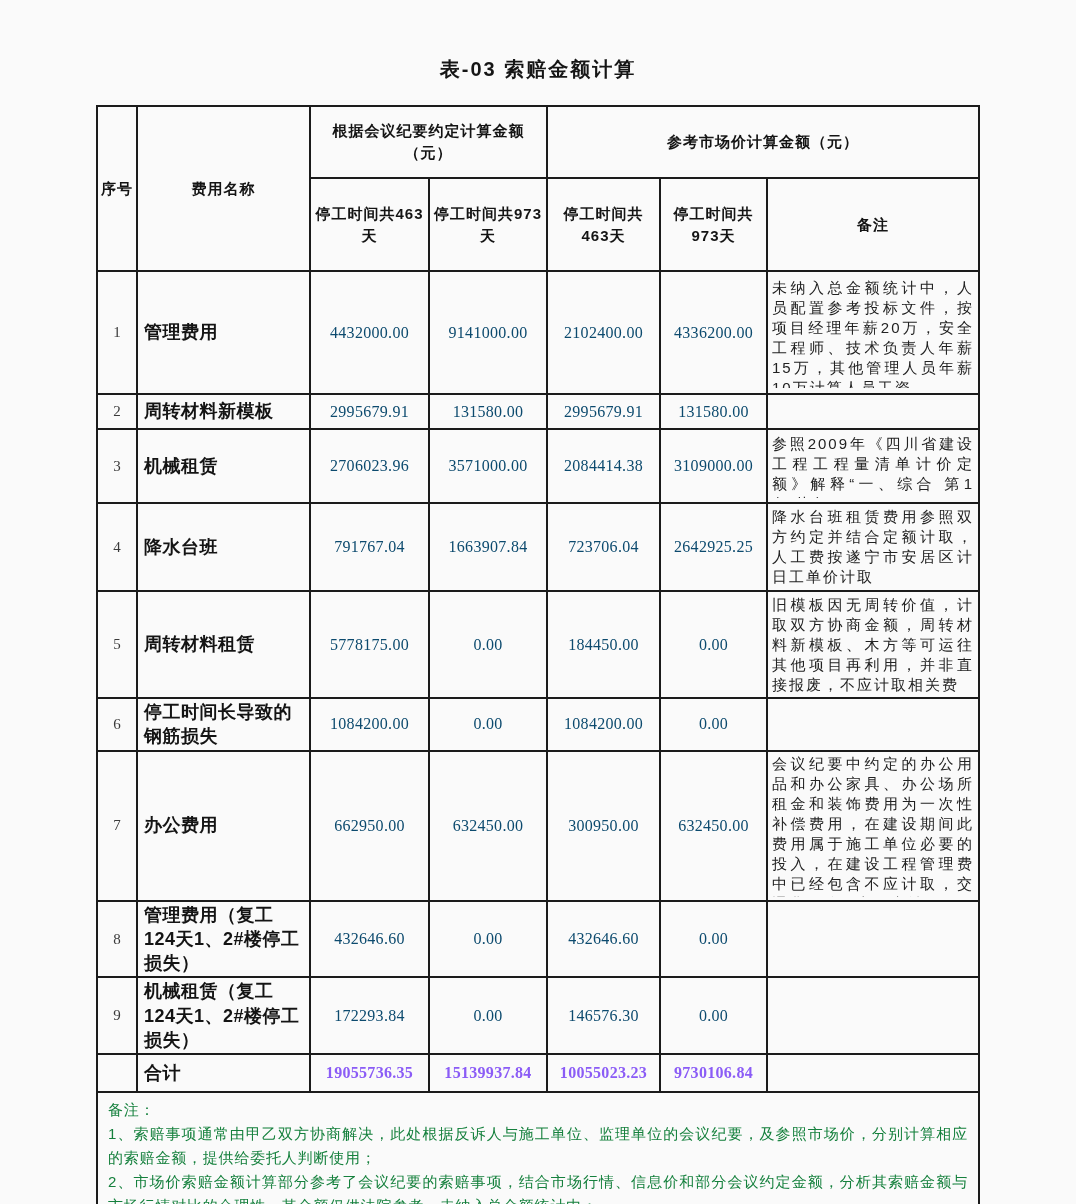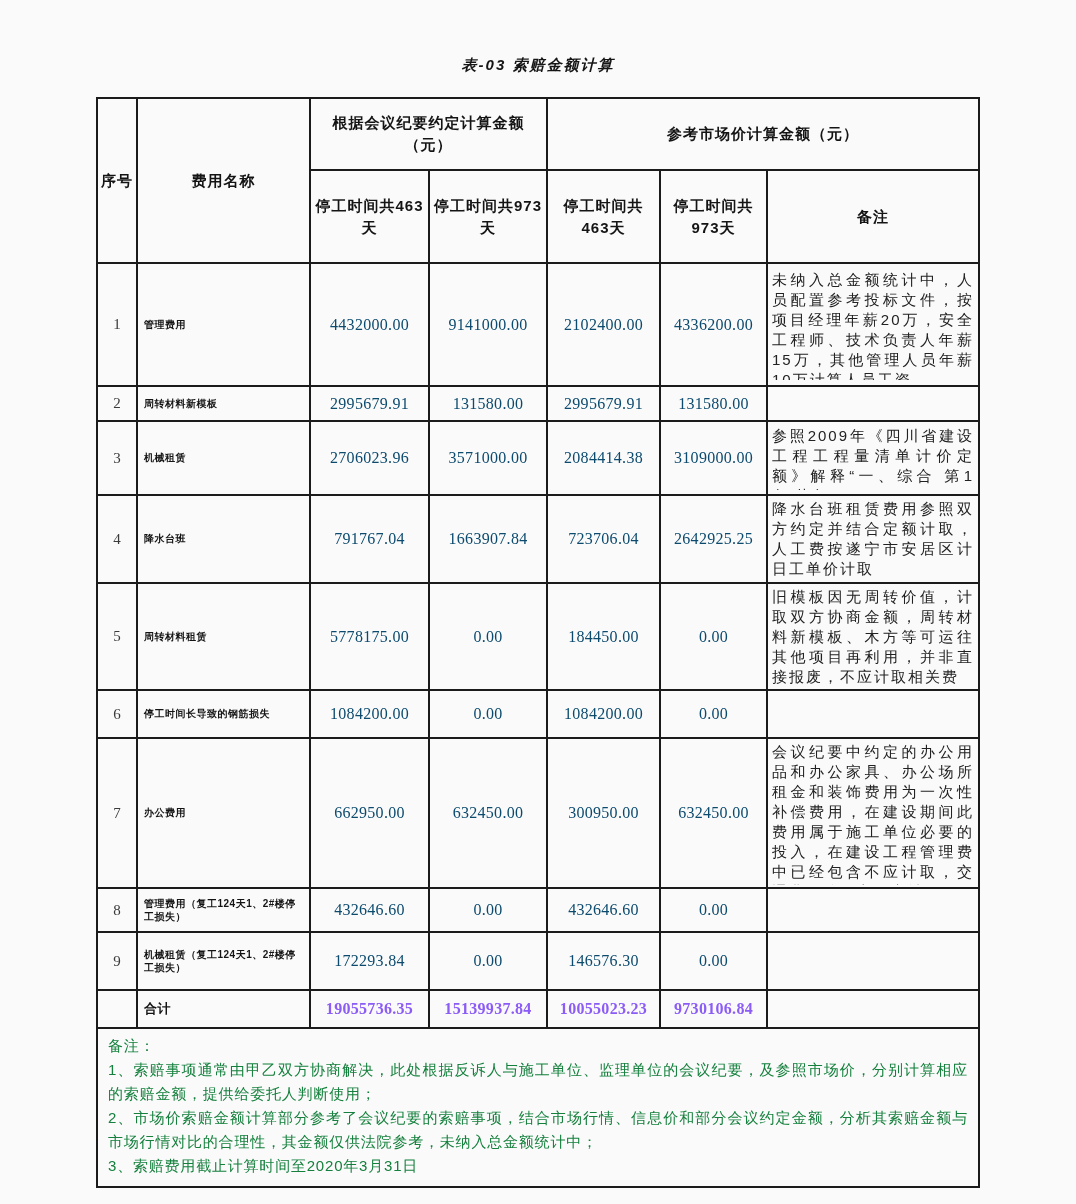--- a/index.html
+++ b/index.html
@@ -6,26 +6,25 @@
   html, body {
     width: 1076px; height: 1204px;
     background: #fafafa;
     font-family: "Liberation Sans", sans-serif;
     color: #1f1f1f;
     overflow: hidden;
   }
   .page { width: 1076px; height: 1204px; padding-top: 56px; }
   .title {
     text-align: center;
-    font-size: 15px;
+    font-size: 20px;
     font-weight: bold;
     letter-spacing: 2px;
     color: #151515;
     margin-bottom: 22px;
-    font-style: italic;
   }
   table.claim {
     table-layout: fixed;
     border-collapse: collapse;
     width: 882px;
     margin: 0 auto;
   }
   table.claim th, table.claim td {
     border: 2px solid #1b1b1b;
     vertical-align: middle;
@@ -43,21 +42,21 @@
   }
   tr.hr1 { height: 72px; }
   tr.hr2 { height: 93px; }
   
   .c-seq {
     font-family: "Liberation Serif", serif;
     font-size: 15px; color: #3a3a3a;
     text-align: center;
   }
   .c-name {
-    font-size: 10px; font-weight: bold; color: #141414;
+    font-size: 18px; font-weight: bold; color: #141414;
     text-align: left; padding: 1px 4px 1px 6px;
     line-height: 1.35; letter-spacing: 0.5px;
   }
   .c-num {
     font-family: "Liberation Serif", serif;
     font-size: 16px; color: #0c4a6e;
     text-align: center; letter-spacing: 0.3px;
   }
   .c-remark { vertical-align: top; padding: 2px 4px; }
   .remark-clip {
@@ -71,21 +70,21 @@
   tr.row-1 { height: 123px; } tr.row-1 .remark-clip { max-height: 110px; }
   tr.row-2 { height: 35px;  }
   tr.row-3 { height: 74px;  } tr.row-3 .remark-clip { max-height: 64px; }
   tr.row-4 { height: 88px;  } tr.row-4 .remark-clip { max-height: 84px; }
   tr.row-5 { height: 107px; } tr.row-5 .remark-clip { max-height: 100px; }
   tr.row-6 { height: 48px;  }
   tr.row-7 { height: 150px; } tr.row-7 .remark-clip { max-height: 143px; }
   tr.row-8 { height: 44px;  }
   tr.row-9 { height: 58px;  }
   tr.total-row { height: 38px; }
-  tr.total-row .c-name { font-size: 13px; }
+  tr.total-row .c-name { font-size: 18px; }
   tr.total-row .c-num { font-weight: bold; color: #8b5cf6; }
   
   td.notes-cell {
     vertical-align: top;
     padding: 5px 10px 8px 10px;
     text-align: left;
   }
   .note-line {
     font-size: 15px; color: #15803d;
     line-height: 24px; letter-spacing: 0.8px;

